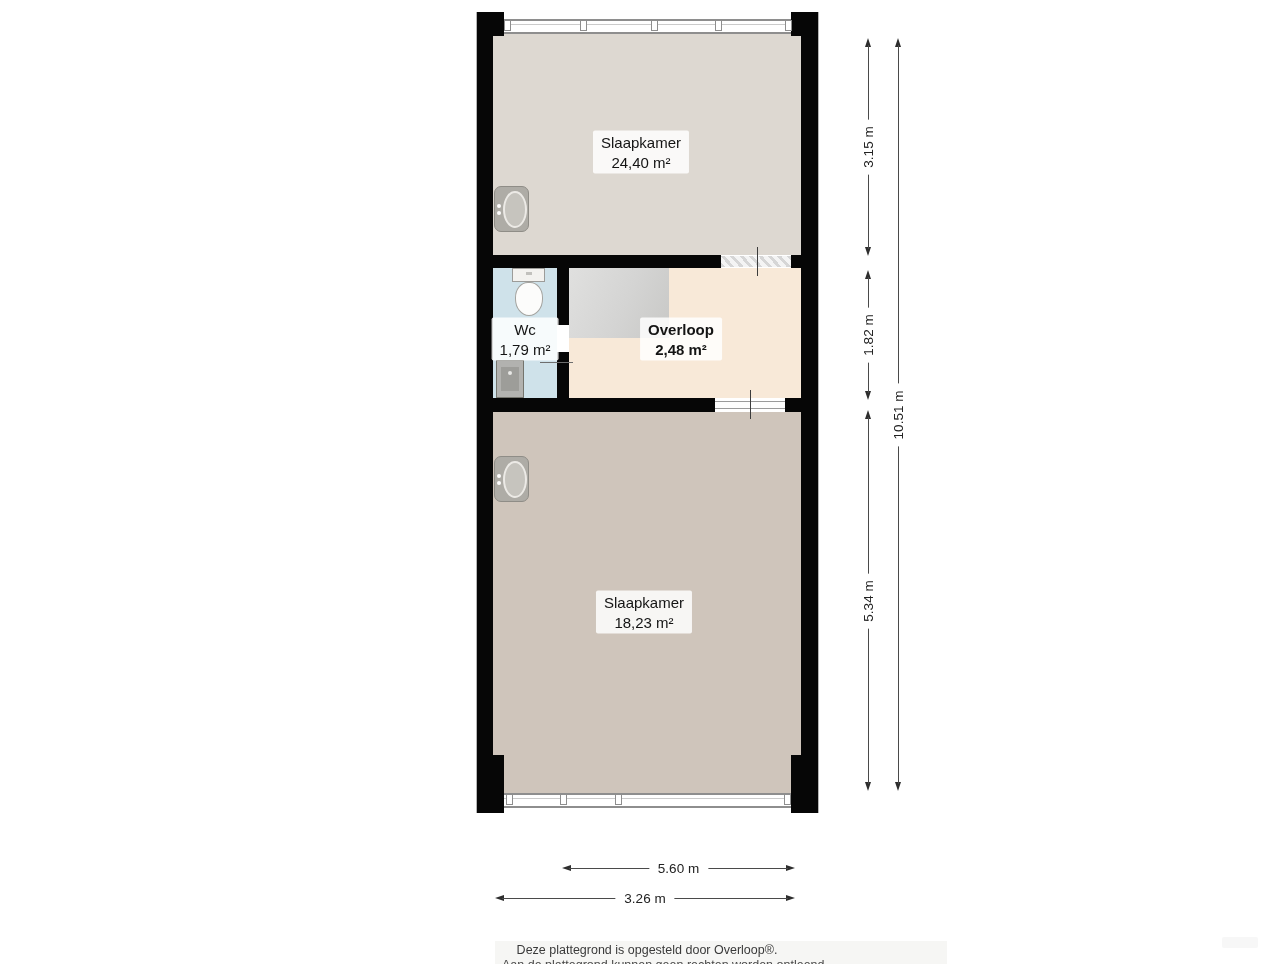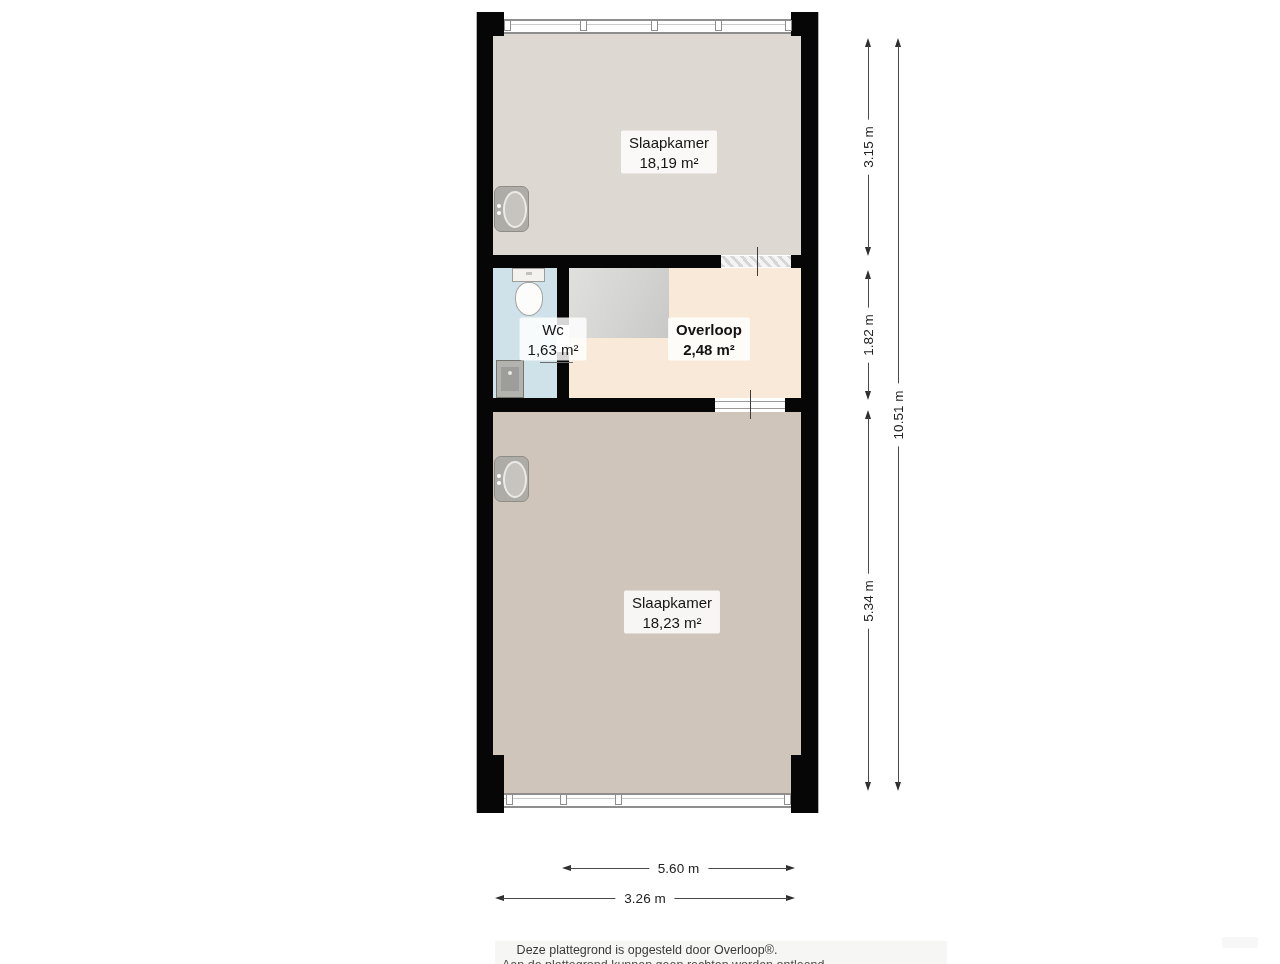--- a/index.html
+++ b/index.html
@@ -26,21 +26,21 @@
   .basin .dot{position:absolute;width:4px;height:4px;border-radius:50%;background:#fff;}
   .toilet-tank{position:absolute;background:#f3f2ef;border:1px solid #9c9c99;}
   .toilet-tank .btn{position:absolute;left:50%;top:3px;width:6px;height:3px;transform:translateX(-50%);background:#c2c1bd;}
   .toilet-bowl{position:absolute;background:#fcfcfb;border:1px solid #a3a39f;border-radius:46% 46% 50% 50%;}
   .wc-sink{position:absolute;background:#b2b2af;border:1px solid #74746d;}
   .wc-sink .inner{position:absolute;left:4px;top:6px;right:4px;bottom:6px;background:#9d9d99;}
   .wc-sink .dot{position:absolute;left:50%;top:10px;width:4px;height:4px;border-radius:50%;transform:translateX(-50%);background:#e8e8e6;}
   
   .room-label{position:absolute;transform:translate(-50%,-50%);background:rgba(255,255,255,.84);
               padding:2px 8px;border-radius:2px;text-align:center;font-size:15px;line-height:1.3;
-              color:#141414;font-weight:500;white-space:nowrap;margin-left:28px;}
+              color:#141414;font-weight:500;white-space:nowrap;}
   
   .vdim{position:absolute;width:0;}
   .vdim .line{position:absolute;left:0;top:7px;bottom:7px;width:1px;background:#4a4a4a;}
   .hdim{position:absolute;height:0;}
   .hdim .line{position:absolute;top:0;left:7px;right:7px;height:1px;background:#4a4a4a;}
   .arr{position:absolute;width:0;height:0;border-style:solid;}
   .arr.up{left:-3px;top:0;border-width:0 3.5px 9px 3.5px;border-color:transparent transparent #2e2e2e transparent;}
   .arr.down{left:-3px;bottom:0;border-width:9px 3.5px 0 3.5px;border-color:#2e2e2e transparent transparent transparent;}
   .arr.left{top:-3px;left:0;border-width:3.5px 9px 3.5px 0;border-color:transparent #2e2e2e transparent transparent;}
   .arr.right{top:-3px;right:0;border-width:3.5px 0 3.5px 9px;border-color:transparent transparent transparent #2e2e2e;}
@@ -118,25 +118,25 @@
       <span class="btn"></span>
     </div>
     <div class="toilet-bowl" style="left:515px;top:282px;width:26px;height:32px;"></div>
     <div class="wc-sink" style="left:496px;top:360px;width:26px;height:36px;">
       <span class="inner"></span>
       <span class="dot"></span>
     </div>
 
     <div class="room-label" style="left:641px;top:152px;">
       <div>Slaapkamer</div>
-      <div>18,19 m²</div>
+      <div>24,40 m²</div>
     </div>
     <div class="room-label" style="left:525px;top:339px;">
       <div>Wc</div>
-      <div>1,63 m²</div>
+      <div>1,79 m²</div>
     </div>
     <div class="room-label" style="left:681px;top:339px;font-weight:bold;">
       <div>Overloop</div>
       <div>2,48 m²</div>
     </div>
     <div class="room-label" style="left:644px;top:612px;">
       <div>Slaapkamer</div>
       <div>18,23 m²</div>
     </div>
   </div>

